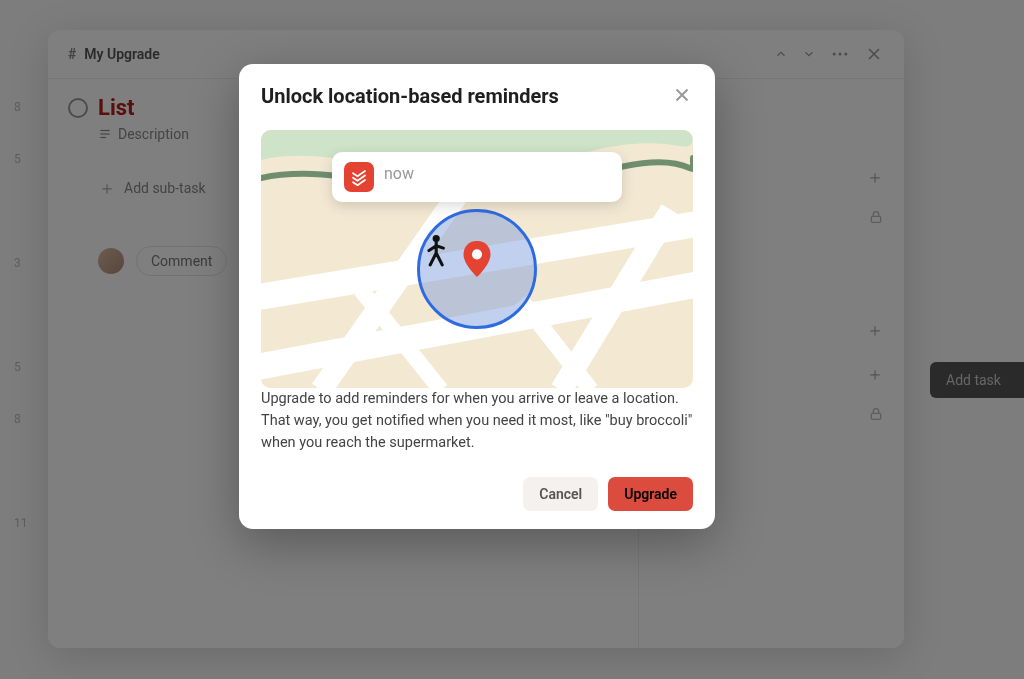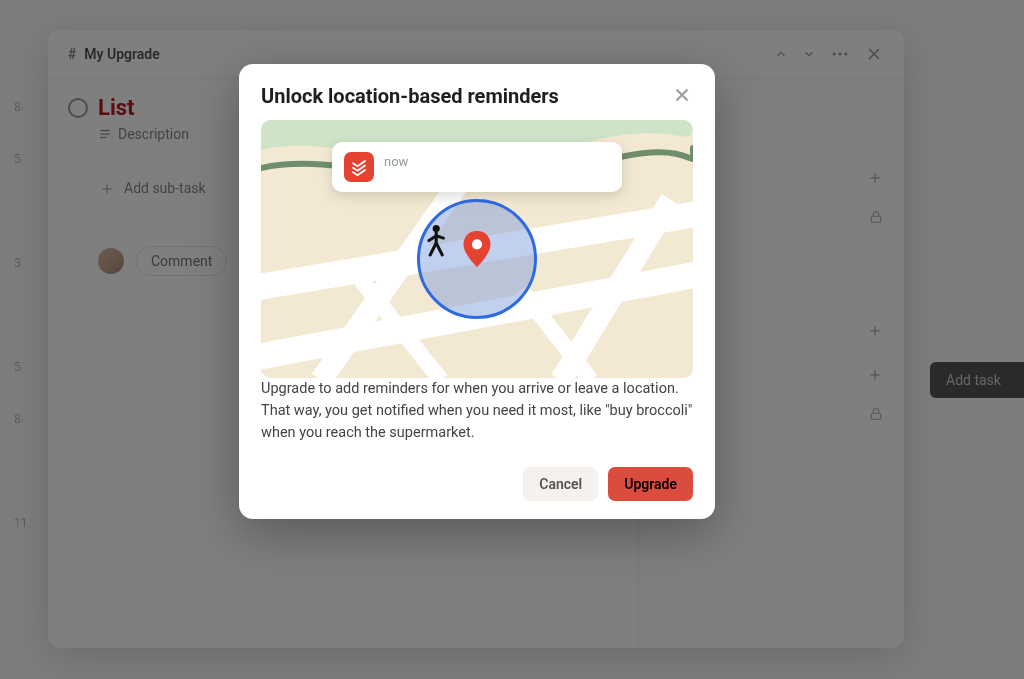--- a/index.html
+++ b/index.html
@@ -59,21 +59,21 @@
 
   
   .modal {
     position:absolute; z-index:30;
     left: 239px; top: 64px;
     width: 476px;
     background:#fff; border-radius:14px;
     box-shadow: 0 14px 50px rgba(0,0,0,0.3);
     padding: 20px 22px 18px 22px;
   }
-  .modal-head { display:flex; align-items:flex-start; justify-content:space-between; margin-bottom:12px;}
+  .modal-head { display:flex; align-items:flex-start; justify-content:space-between; margin-bottom:22px;}
   .modal-title { font-size:20px; font-weight:700; color:#1f1f1f; }
   .close-x   { width:22px; height:22px; color:#999; cursor:pointer; }
 
   
   .illus {
     width:100%; height:258px; border-radius:10px; overflow:hidden; position:relative;
     background:#f3e9d3;
   }
   .illus svg.mapsvg { position:absolute; inset:0; width:100%; height:100%; }
   .geofence {
@@ -92,21 +92,21 @@
   .notif-card {
     position:absolute; left:50%; top:22px; transform:translateX(-50%);
     width:290px; background:#fff; border-radius:10px;
     box-shadow:0 4px 14px rgba(0,0,0,0.15);
     padding:10px 12px; display:flex; align-items:center; gap:10px;
   }
   .app-icon { width:30px; height:30px; border-radius:7px; background:#e44332; display:flex; align-items:center; justify-content:center;}
   .notif-text { flex:1; }
   .notif-title { font-size:13px; font-weight:700; color:#222;}
   .notif-sub   { font-size:12px; color:#777; margin-top:1px;}
-  .notif-time  { font-size:13px; color:#999; align-self:flex-start; margin-top:2px;}
+  .notif-time  { font-size:16px; color:#999; align-self:flex-start; margin-top:2px;}
 
   .modal-body { font-size:14.5px; color:#444; line-height:1.5; margin-top:0; }
 
   .modal-actions { display:flex; justify-content:flex-end; gap:10px; margin-top:24px;align-items:flex-end;}
   .btn { border:none; border-radius:7px; padding:9px 16px; font-size:14px; font-weight:600; cursor:pointer;}
   .btn-cancel { background:#f5f1ee; color:#555; }
   .btn-primary{ background:#dc4c3e; color:#000000; }
 
   .hash { font-weight:700; color:#888; }
 </style>

